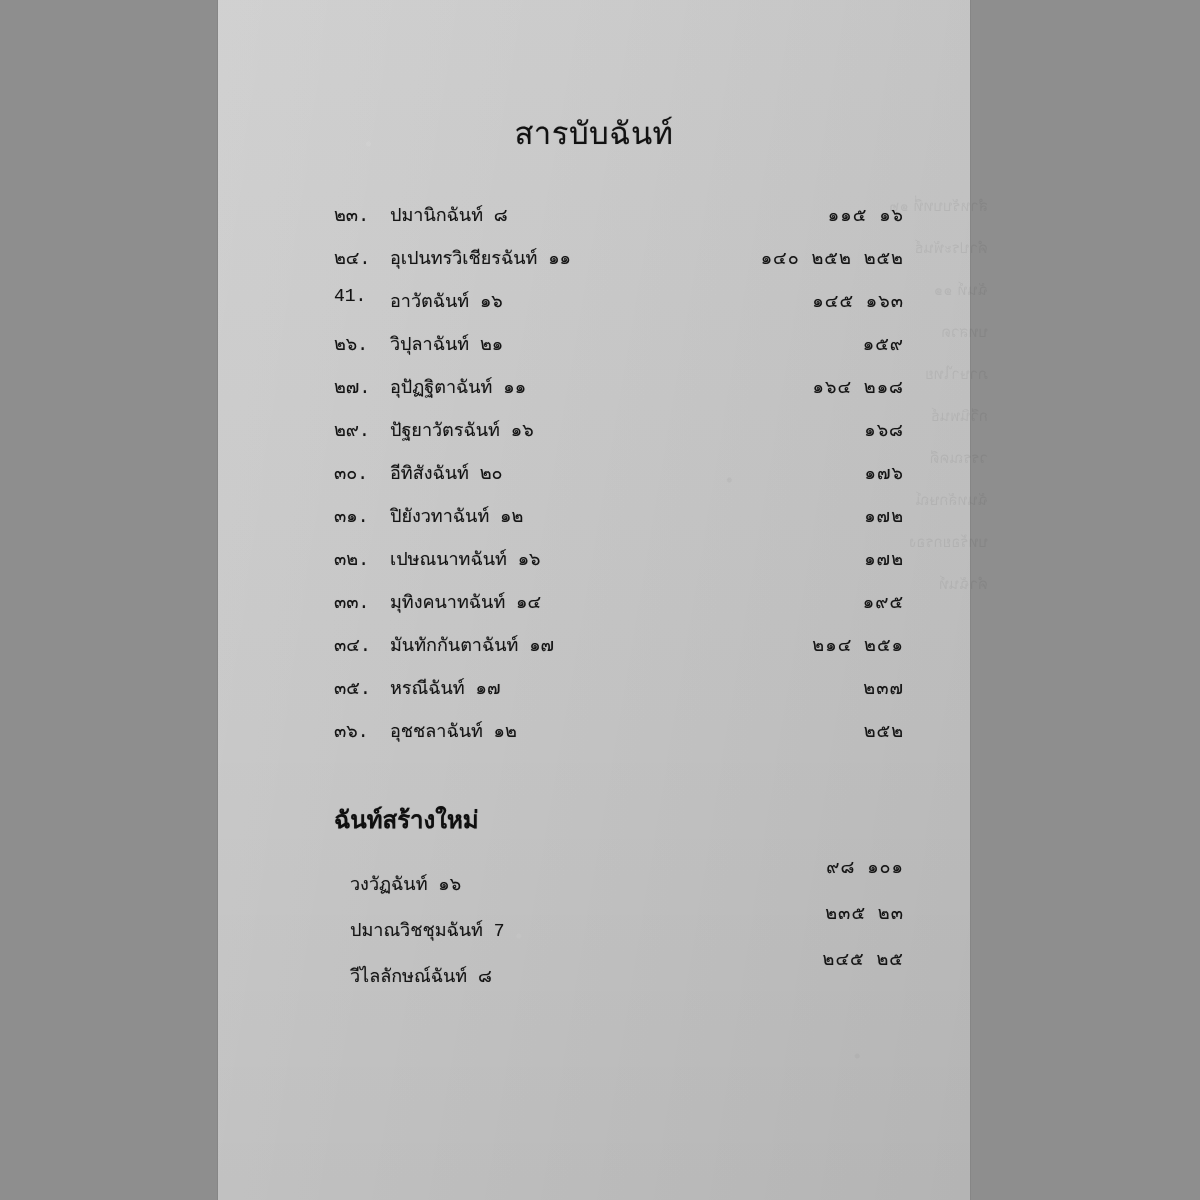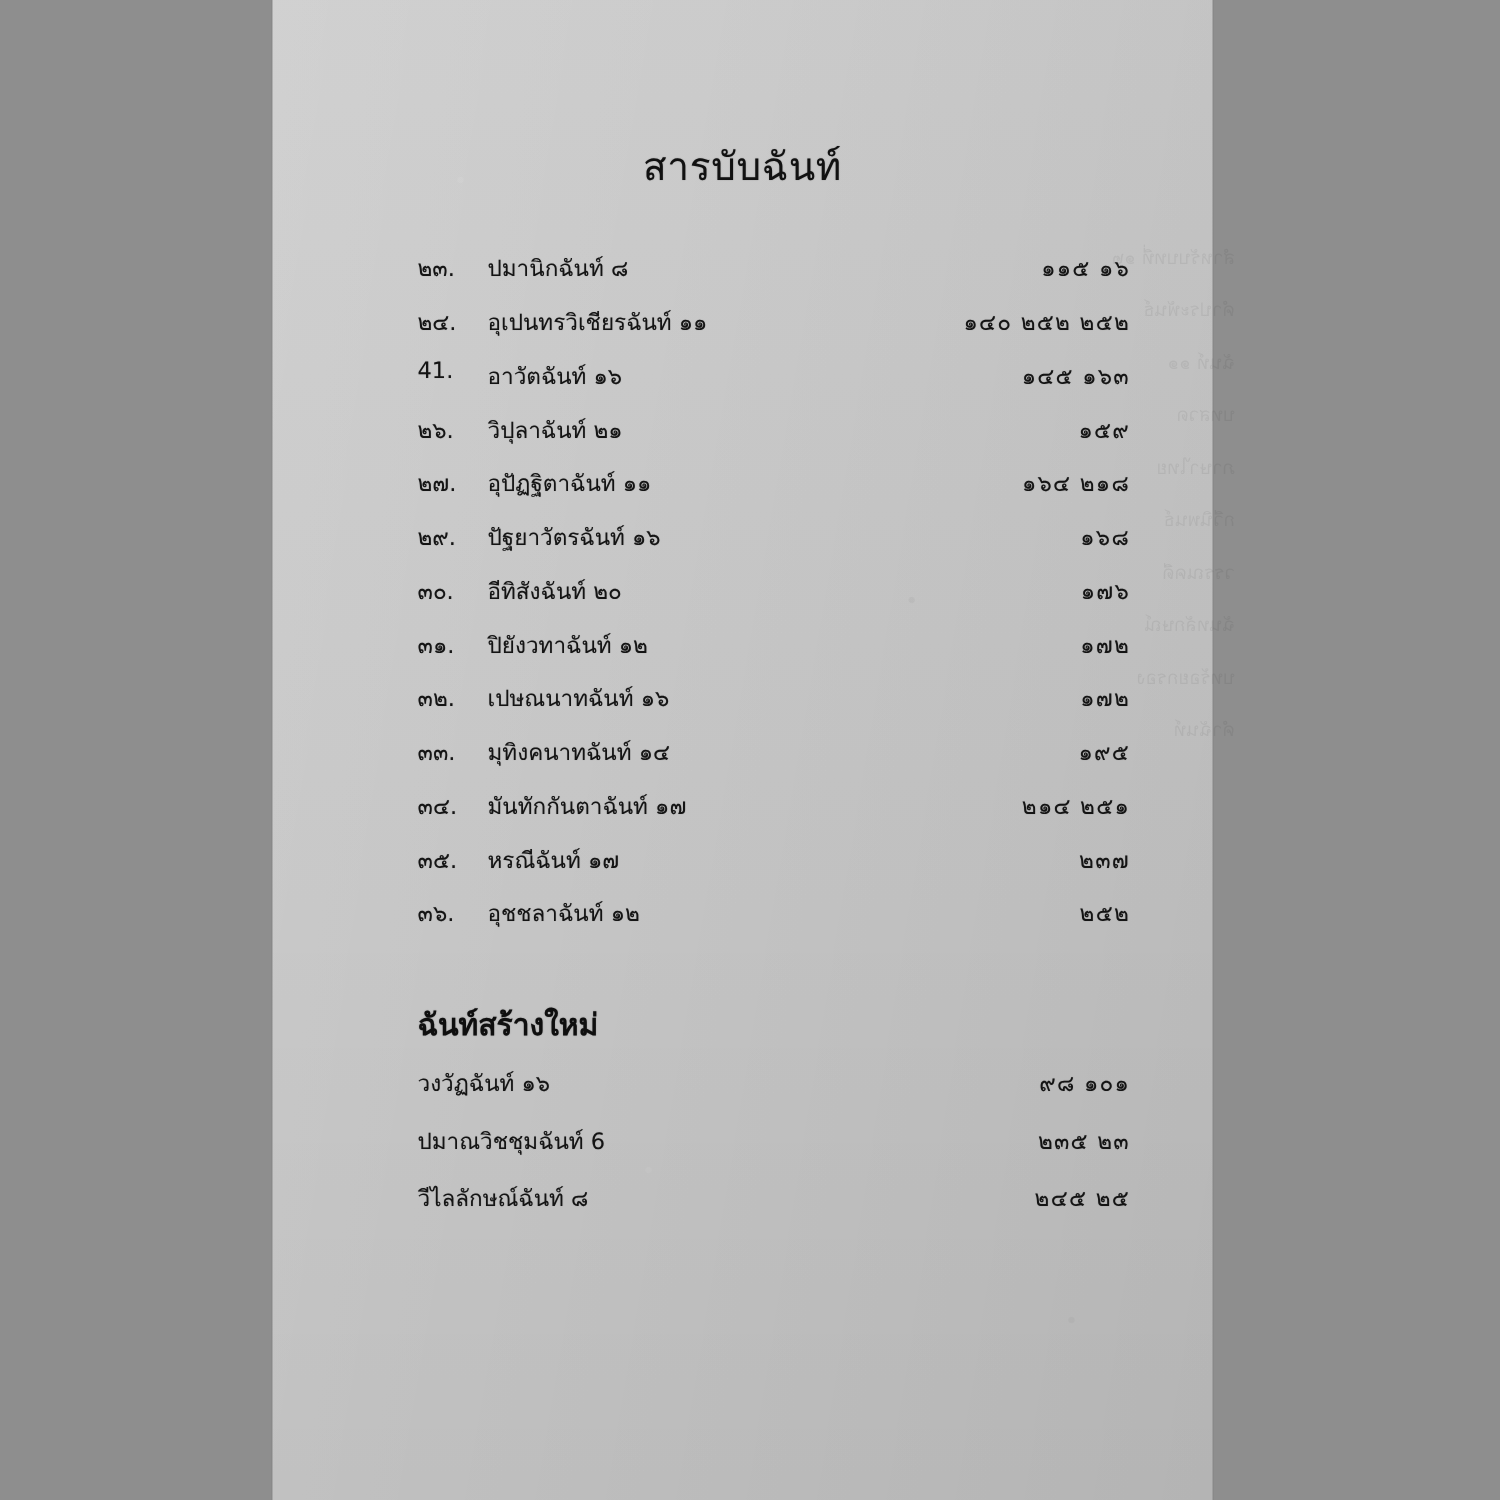--- a/index.html
+++ b/index.html
@@ -58,20 +58,21 @@
       radial-gradient(circle at 40% 78%, rgba(255,255,255,0.05) 0 2px, transparent 3px),
       radial-gradient(circle at 85% 88%, rgba(0,0,0,0.035) 0 2px, transparent 3px);
   }
   .content {
     position: absolute;
     left: 0;
     top: 0;
     width: 752px;
     height: 1200px;
     color: #1b1b1b;
+    font-family: Liberation Mono, monospace;
   }
   .doc-title {
     position: absolute;
     top: 108px;
     left: 0;
     width: 752px;
     text-align: center;
     font-size: 31px;
     letter-spacing: 0.5px;
     color: #111;
@@ -121,21 +122,22 @@
   .toc2 {
     position: absolute;
     top: 852px;
     left: 116px;
     width: 570px;
   }
   .toc2 .toc-row {
     height: 46px;
   }
   .toc2 .toc-label {
-    left: 0;
+    left: 16px;
+    margin-top: 17px;
   }
 </style>
 </head>
 <body>
 
 <div class="page-wrap">
   <div class="sheet">
     <div class="bleed">สำหรับบทที่ ๑๒
 คำประพันธ์
 ฉันท์ ๑๑
@@ -238,21 +240,21 @@
       <div class="section-head">ฉันท์สร้างใหม่</div>
 
       <div class="toc2">
 
         <div class="toc-row">
           <span class="toc-label">วงวัฏฉันท์ ๑๖</span>
           <span class="toc-pages">๙๘ ๑๐๑</span>
         </div>
 
         <div class="toc-row">
-          <span class="toc-label">ปมาณวิชชุมฉันท์ 6</span>
+          <span class="toc-label">ปมาณวิชชุมฉันท์ 7</span>
           <span class="toc-pages">๒๓๕ ๒๓</span>
         </div>
 
         <div class="toc-row">
           <span class="toc-label">วีไลลักษณ์ฉันท์ ๘</span>
           <span class="toc-pages">๒๔๕ ๒๕</span>
         </div>
 
       </div>
 

